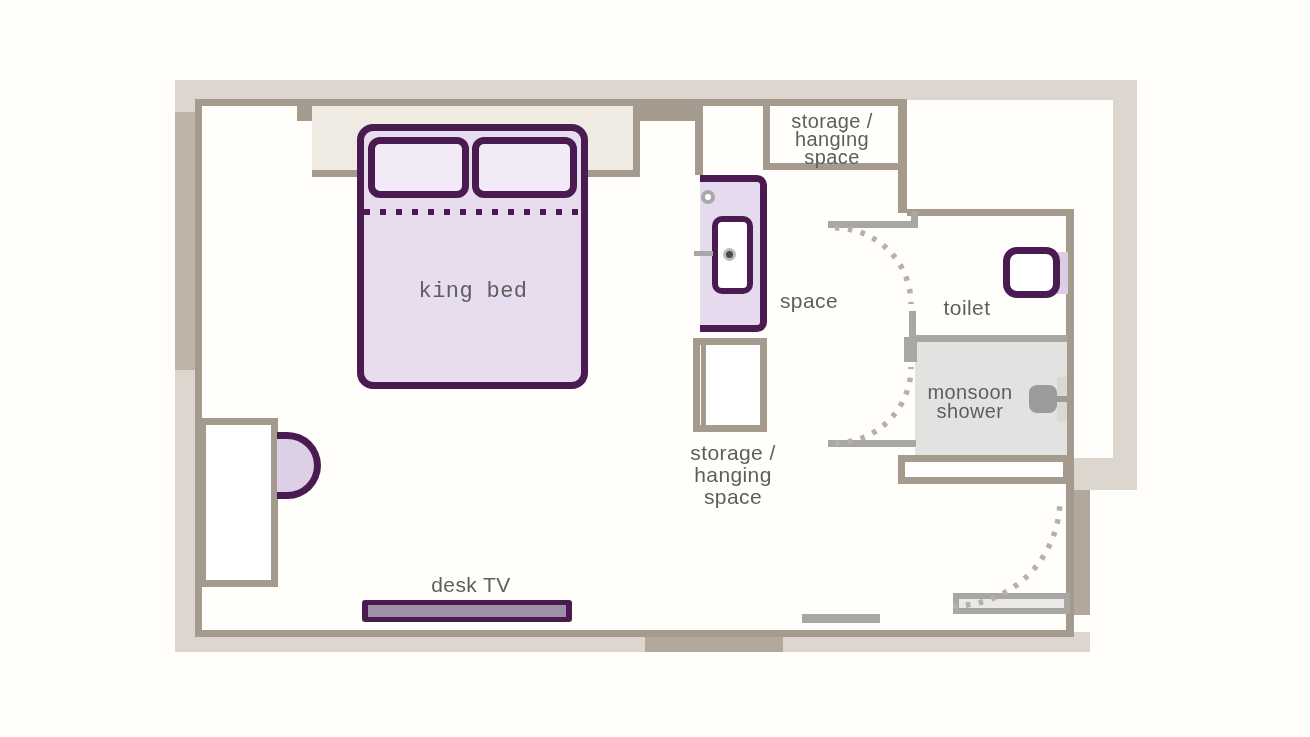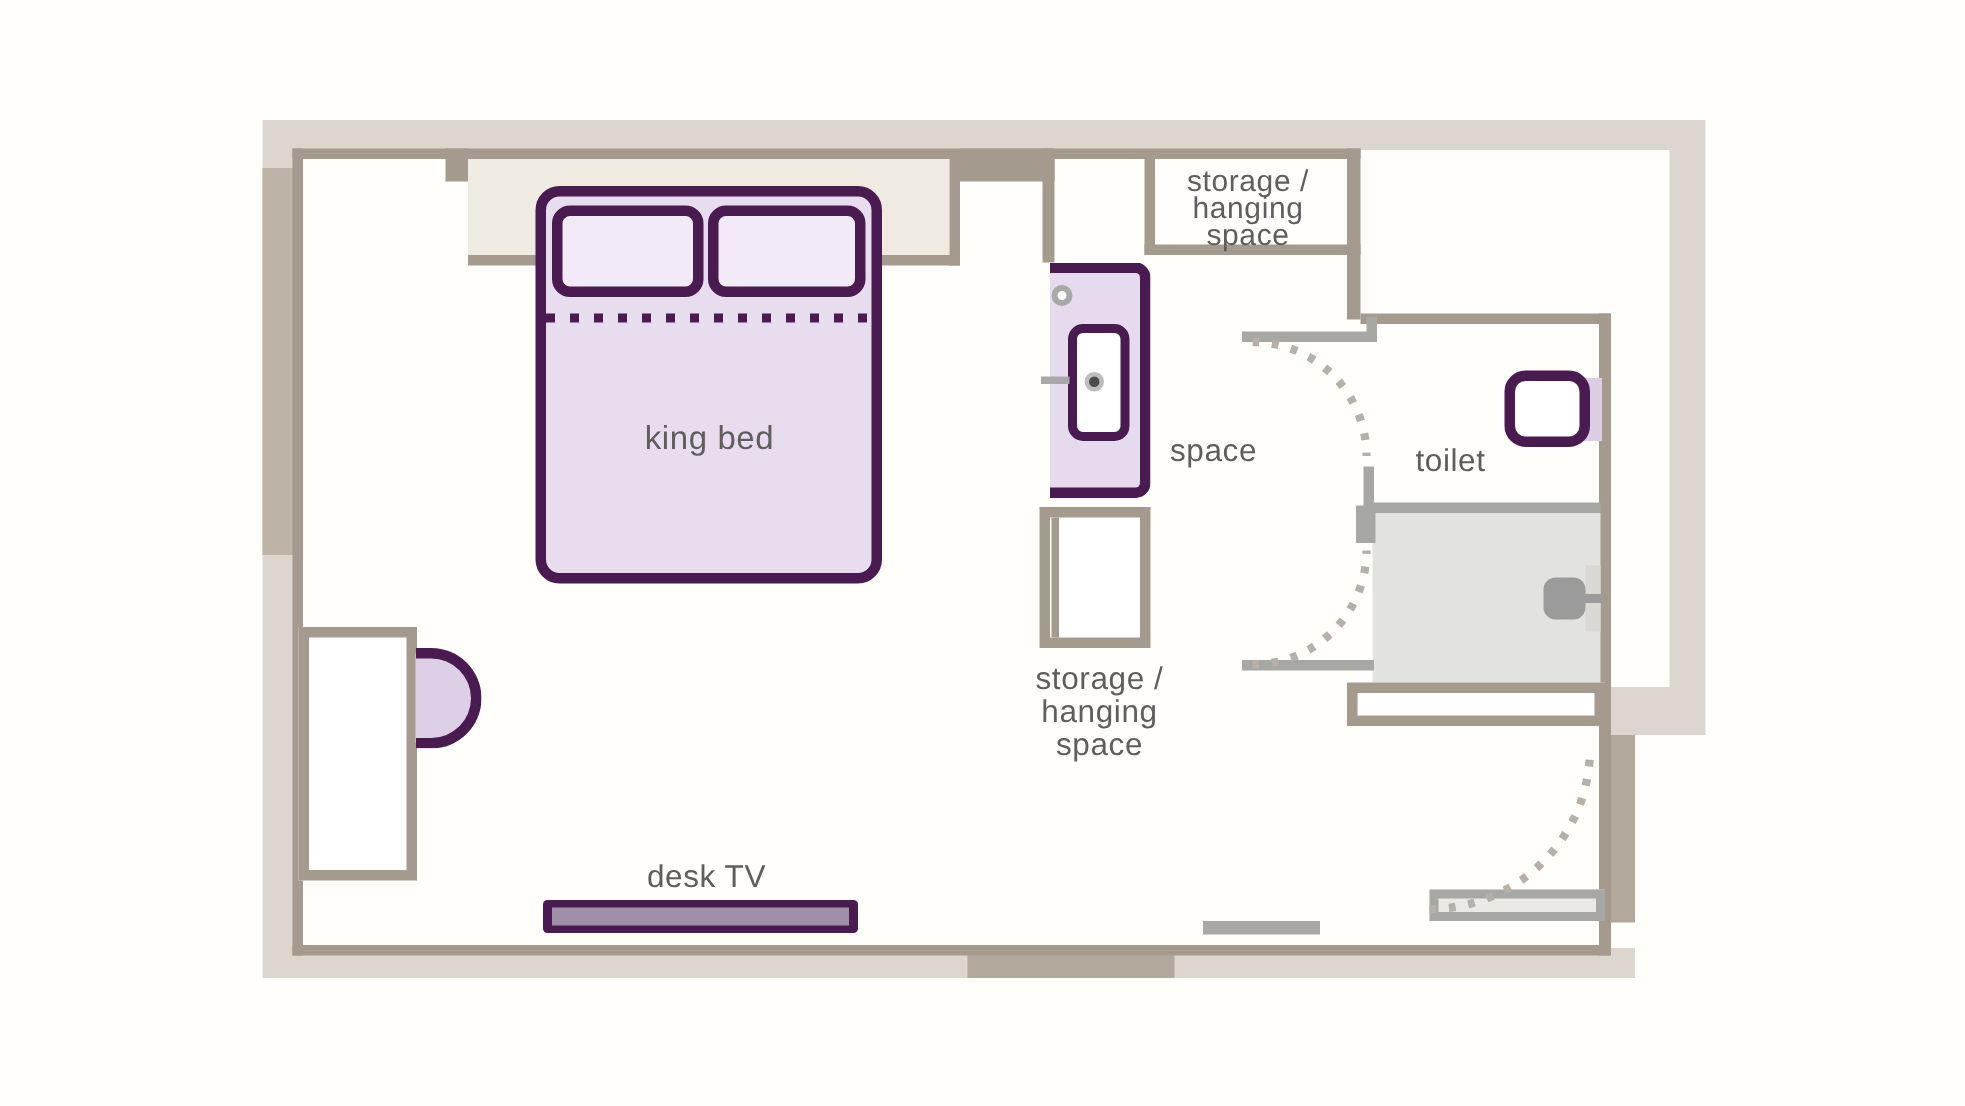--- a/index.html
+++ b/index.html
@@ -82,32 +82,36 @@
   <div class="abs" style="left:723px;top:248px;width:13px;height:13px;background:#4b4b4b;border:3px solid #bdbdbd;border-radius:50%;"></div>
   <div class="abs" style="left:701px;top:190px;width:14px;height:14px;border:4px solid #a8a8a8;border-radius:50%;background:#ffffff;"></div>
 
   <div class="abs" style="left:1050px;top:252px;width:18px;height:42px;background:#dbcee4;"></div>
   <div class="abs" style="left:1003px;top:247px;width:57px;height:51px;border:7px solid #491b50;border-radius:14px;background:#ffffff;"></div>
 
   <div class="abs" style="left:1057px;top:377px;width:10px;height:44px;background:#d9d8d5;"></div>
   <div class="abs" style="left:1054px;top:396px;width:14px;height:6px;background:#9b9b9b;"></div>
   <div class="abs" style="left:1029px;top:385px;width:28px;height:28px;background:#9b9b9b;border-radius:8px;"></div>
 
-  <div class="label" style="left:393px;top:279px;width:160px;font-size:22px;">king bed</div>
+  <div class="label" style="left:393px;top:279px;width:160px;font-size:22px;font-family:Liberation Mono, monospace;">king bed</div>
 
   <div class="label" style="left:762px;top:112px;width:140px;font-size:20px;line-height:18px;">
     <div>storage /</div>
     <div>hanging</div>
     <div>space</div>
   </div>
 
   <div class="label" style="left:759px;top:289px;width:100px;font-size:21px;">space</div>
 
   <div class="label" style="left:917px;top:261px;width:100px;font-size:21px;margin-top:35px;">toilet</div>
 
+  <div class="label" style="left:898px;top:383px;width:144px;font-size:20px;line-height:19px;">
+    <div>monsoon</div>
+    <div>shower</div>
+  </div>
 
   <div class="label" style="left:663px;top:442px;width:140px;font-size:21px;line-height:22px;">
     <div>storage /</div>
     <div>hanging</div>
     <div>space</div>
   </div>
 
 
   <div class="label" style="left:401px;top:573px;width:140px;font-size:21px;">desk TV</div>
 

